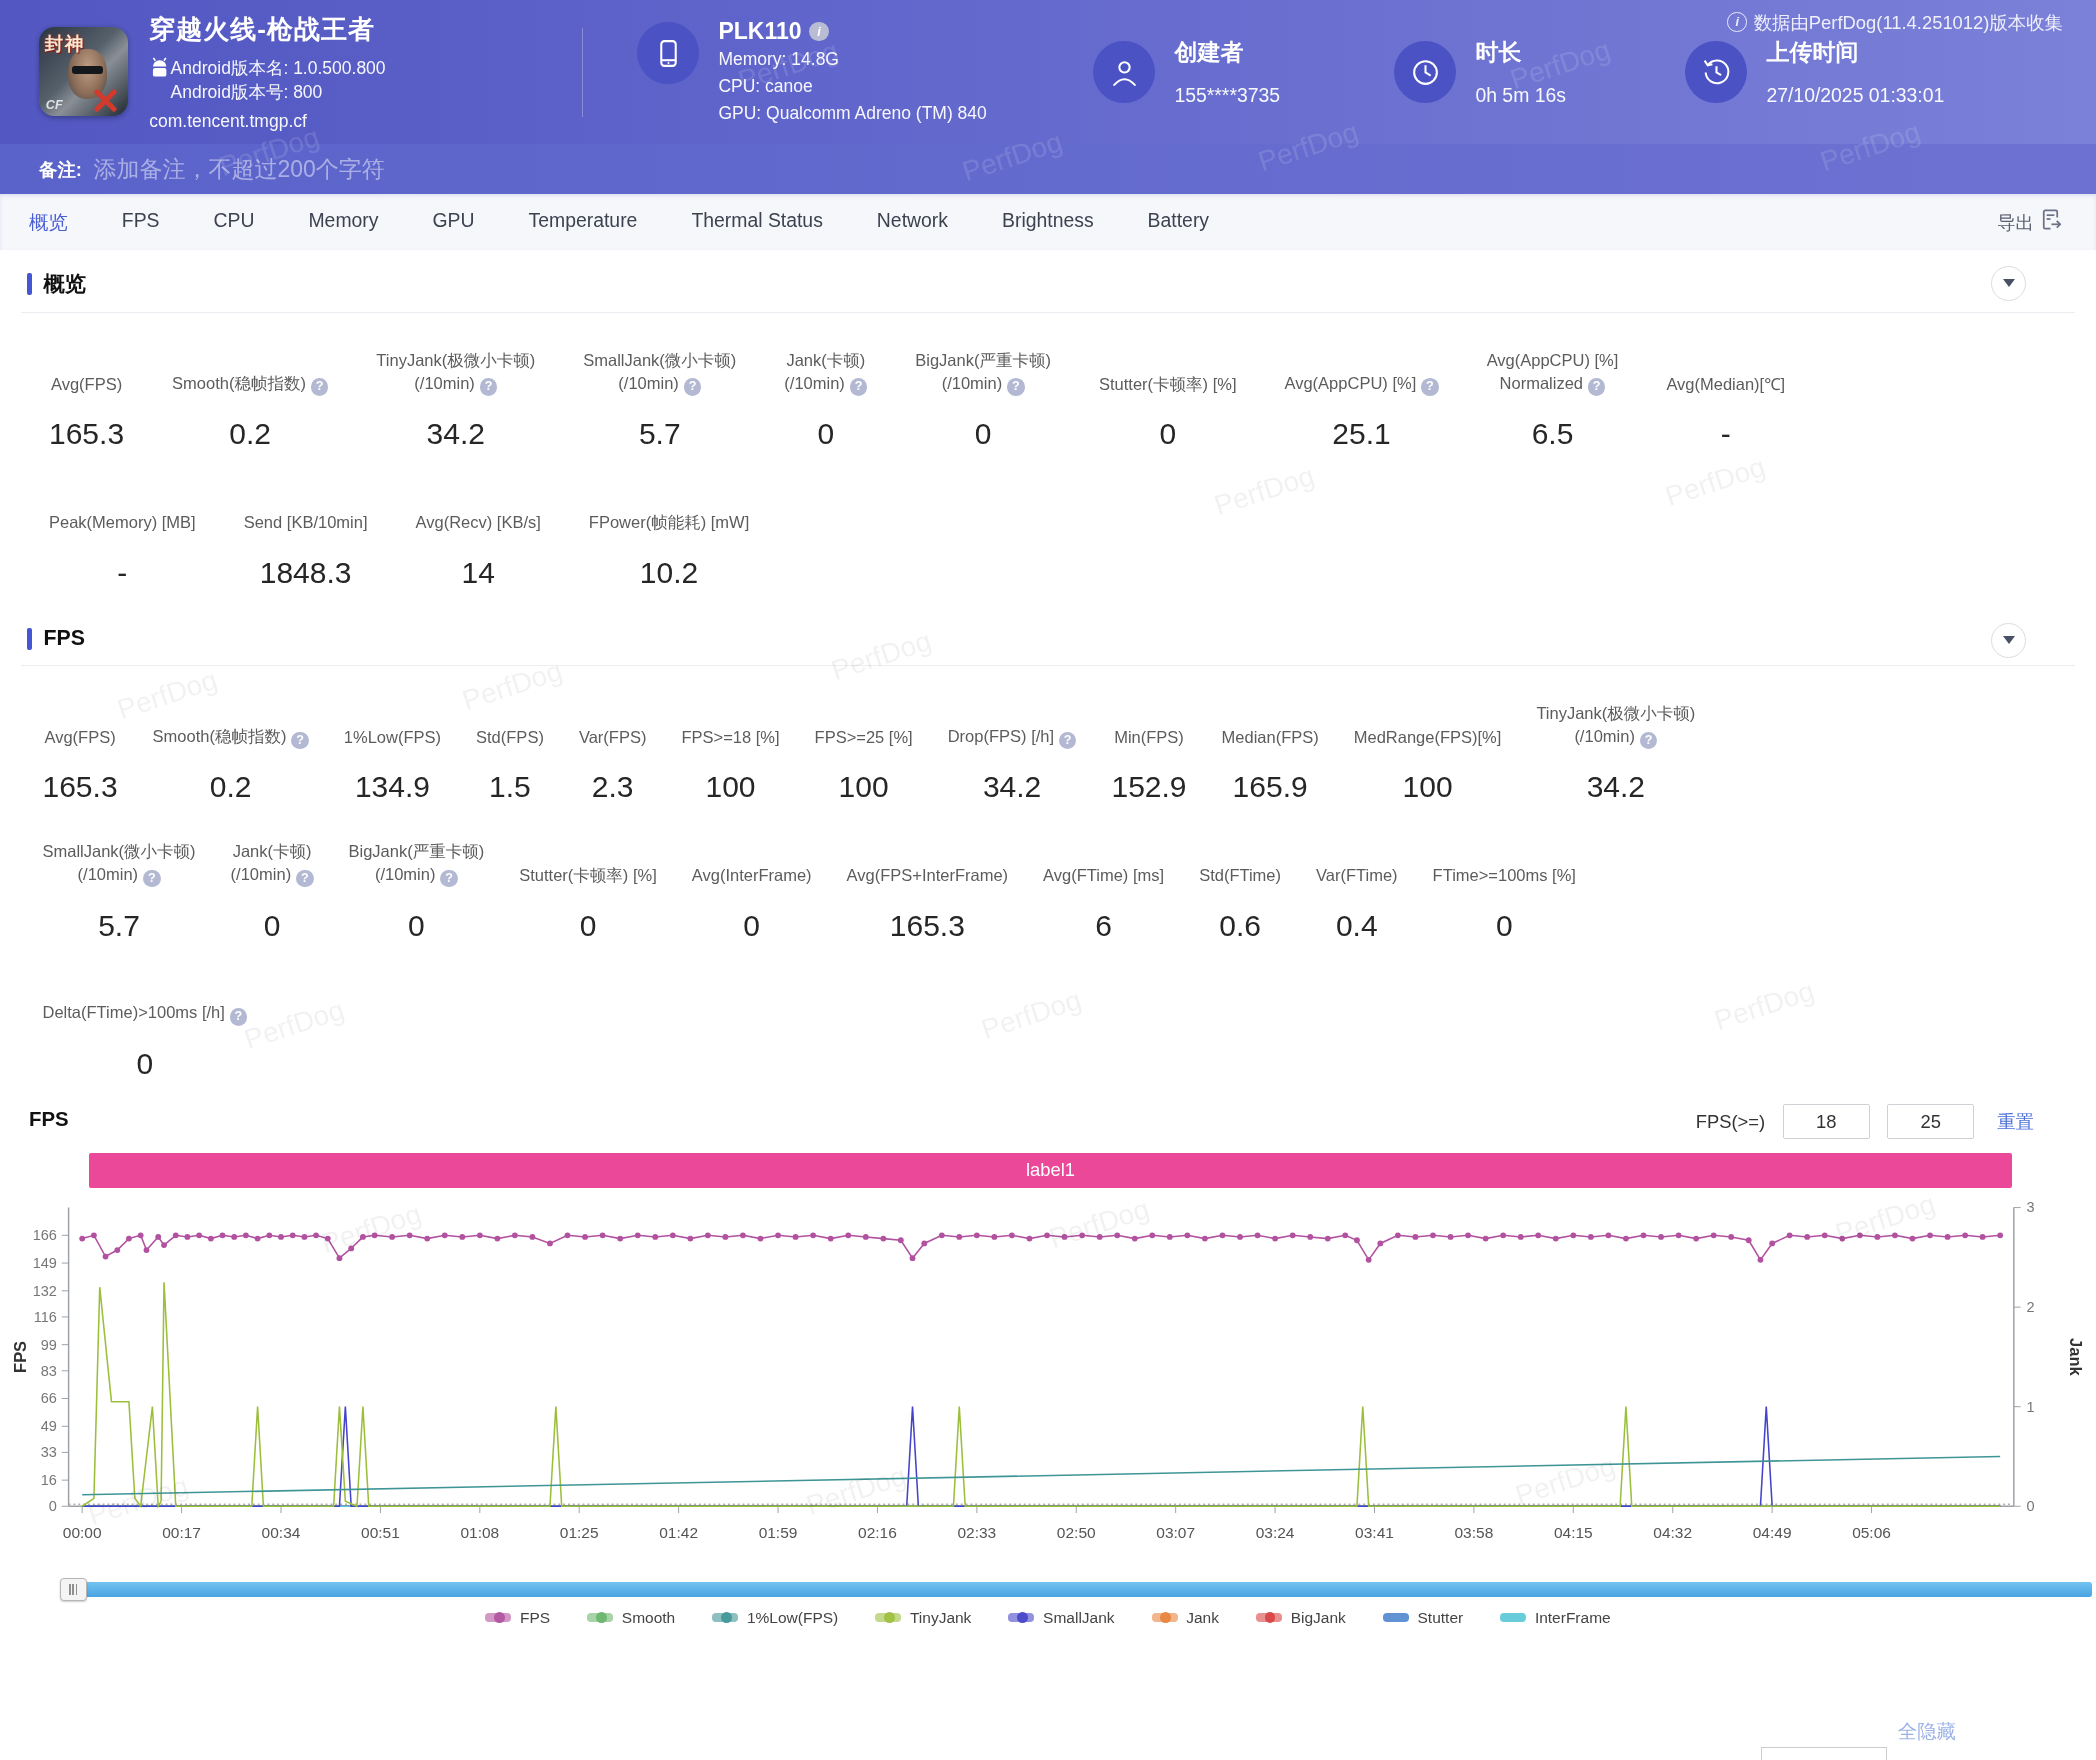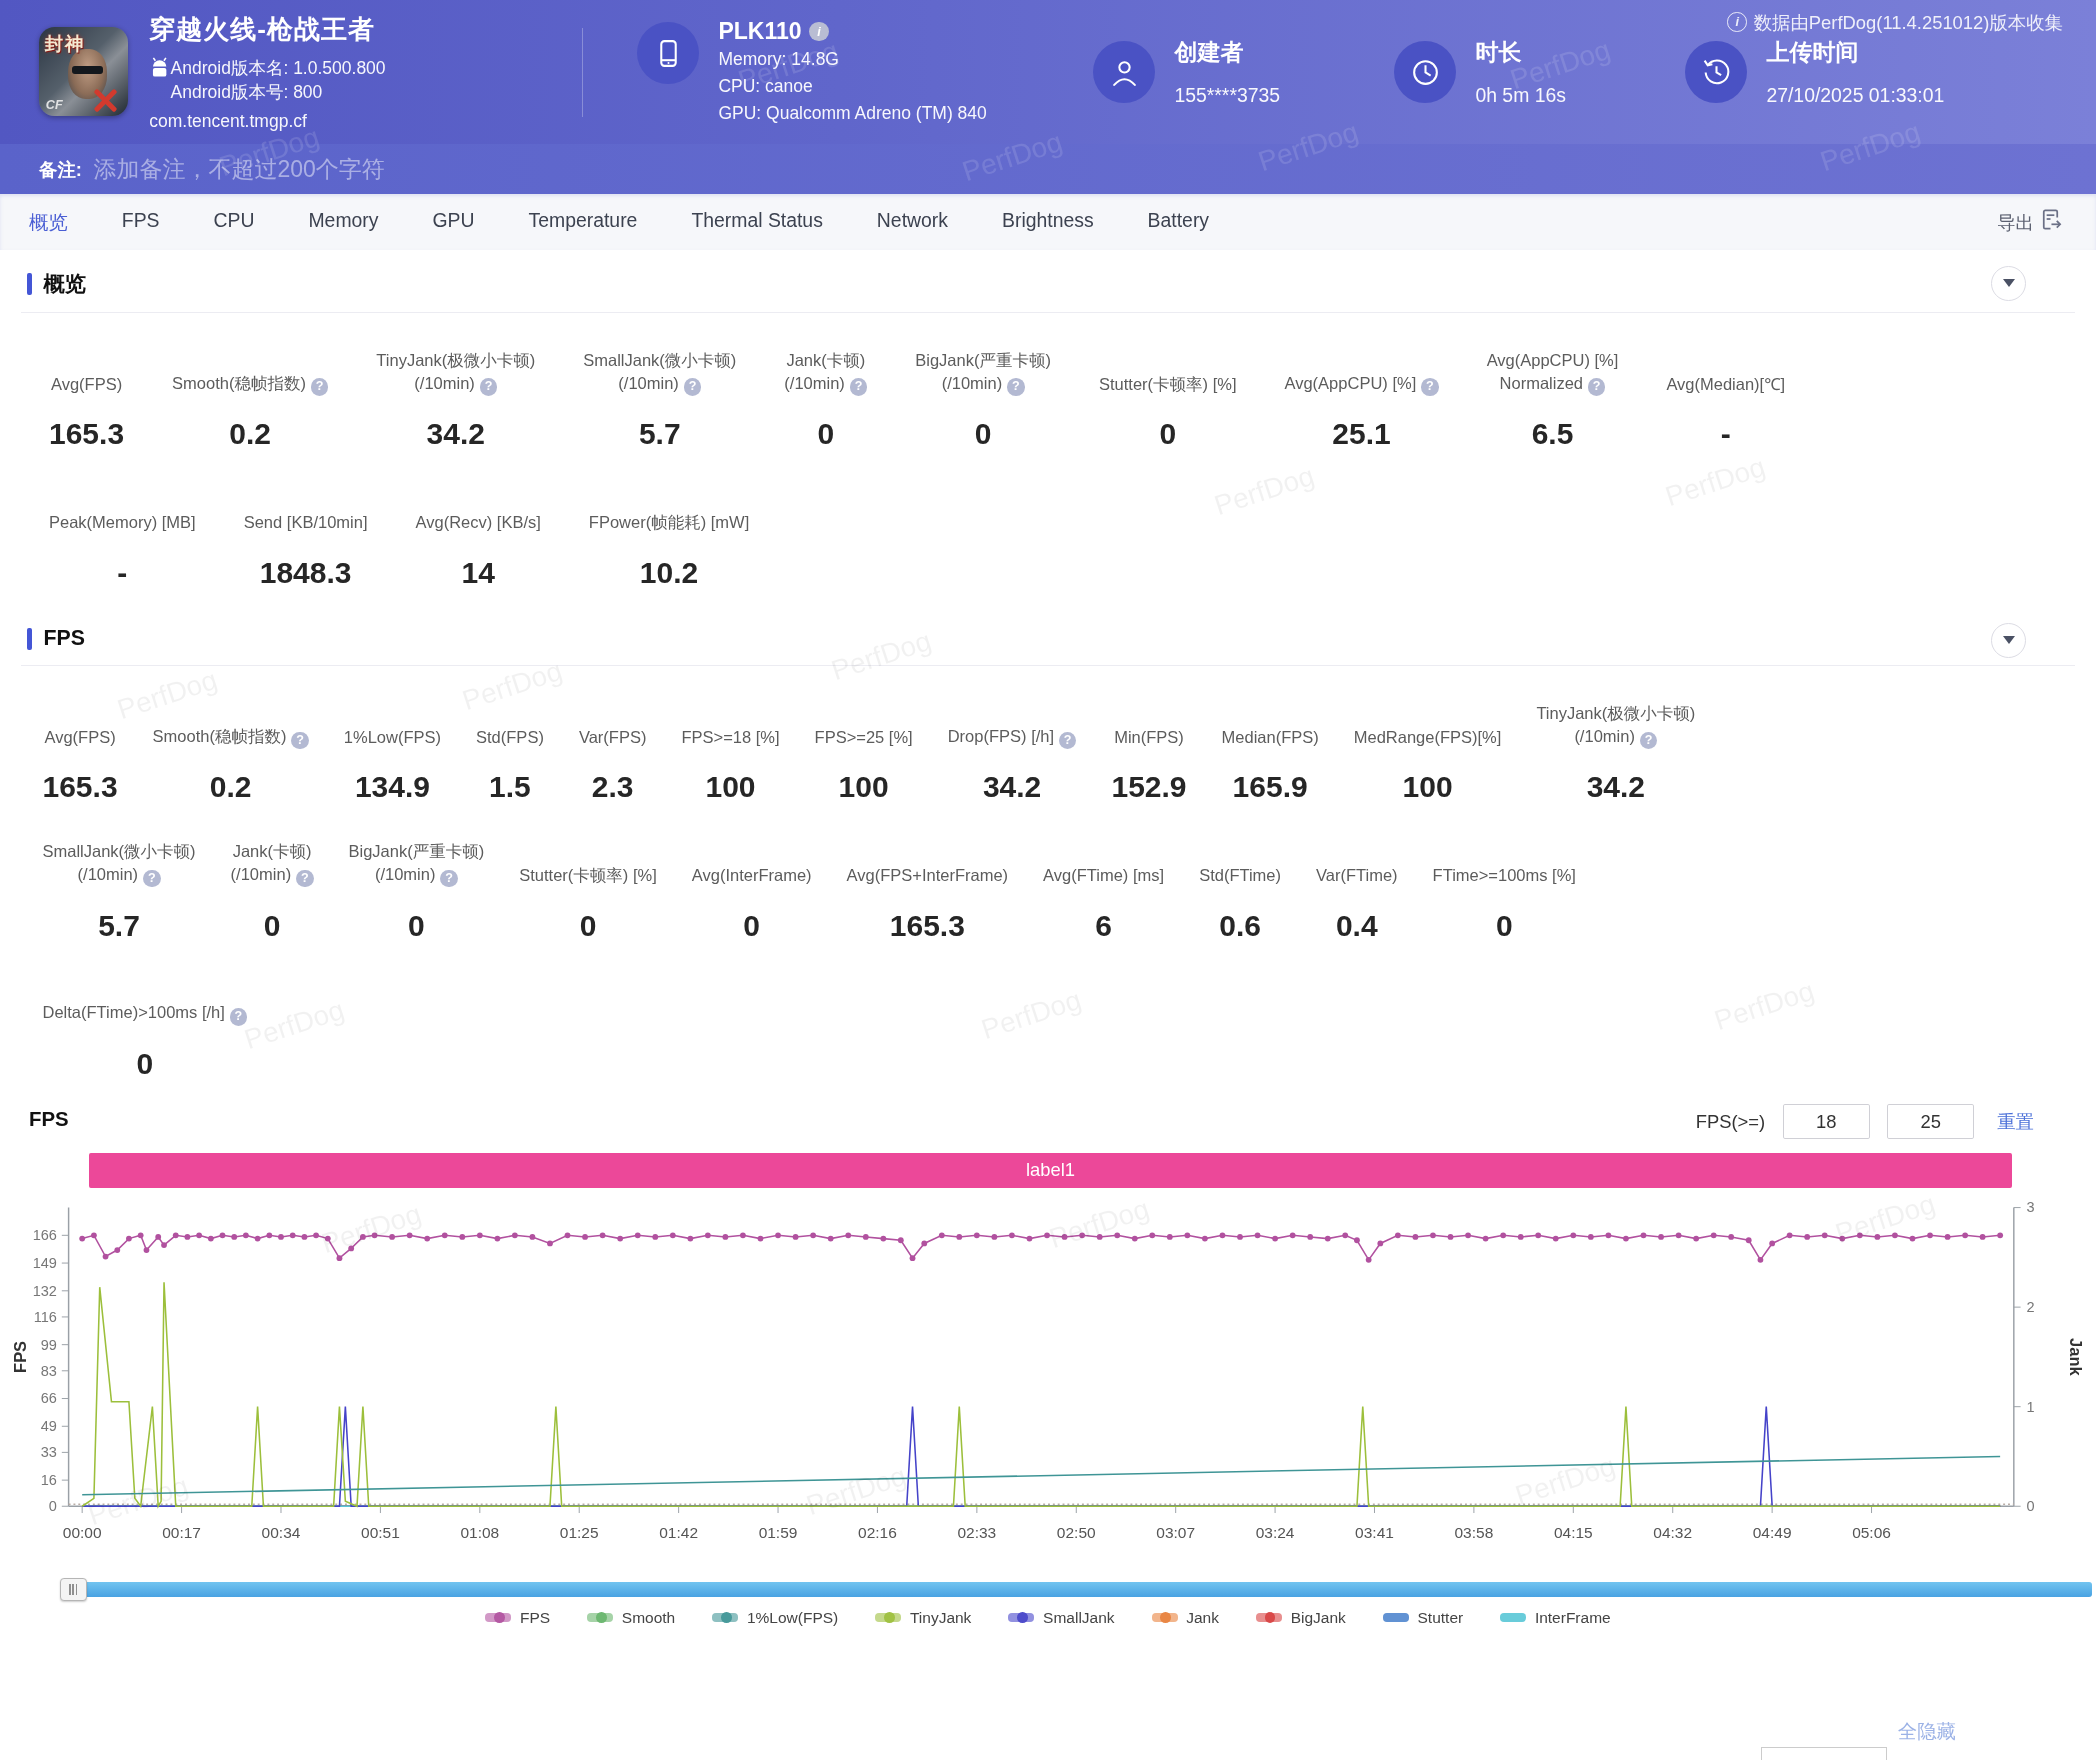--- a/index.html
+++ b/index.html
@@ -65,21 +65,21 @@
     border:1px solid #dcdce4; background:#fff; display:flex;align-items:center;justify-content:center; cursor:pointer;}
   .tri{ width:0;height:0;border-left:6.8px solid transparent;border-right:6.8px solid transparent;border-top:8.7px solid #4a5164;}
   .divider{ border-top:1px solid #ececf2; margin:5.8px 21.3px 0 21.3px; }
   .metric-row{ display:flex; padding:33px 9.7px 0 25px; }
   .metric-cell{ text-align:center; padding:0 24px; }
   .metric-cell.tight{ padding:0 17.5px; }
   .m-lbl{ font-size:16.5px; color:#5c5c5c; white-space:pre-line; min-height:50px; line-height:23px;
     display:flex; align-items:flex-end; justify-content:center;}
   .help-icon{ display:inline-block; width:17.5px;height:17.5px;border-radius:50%;background:#b3b9d2;color:#fff;
     font-size:12.6px; font-weight:bold; line-height:17.5px; text-align:center; margin-left:4.9px; vertical-align:-1.9px; cursor:pointer;}
-  .m-val{ font-size:30px; font-weight:bold; color:#262626; margin-top:21.3px; }
+  .m-val{ font-size:30px; font-weight:normal; color:#262626; margin-top:21.3px; }
   .ov-bottom-pad{ height:17.5px; }
 
   
   .chart-head{ position:relative; margin:21.3px 0 9.7px 0; height:41px;}
   .chart-title{ position:absolute; left:29px; top:5.8px; font-size:20.4px; font-weight:bold; color:#111;}
   .chart-controls{ position:absolute; right:62px; top:1.9px; display:flex; align-items:center;}
   .thr-label{ font-size:18.4px; color:#333;}
   .thr-input{ width:87px; height:35px; border:1px solid #d0d0d6; border-radius:1.9px; font-size:18.4px;
     text-align:center; margin-left:17.5px; color:#333; background:#fff; font-family:"Liberation Sans",sans-serif;}
   .reset-link{ margin-left:23px; font-size:18.4px; color:#4a6fd8; cursor:pointer;}

